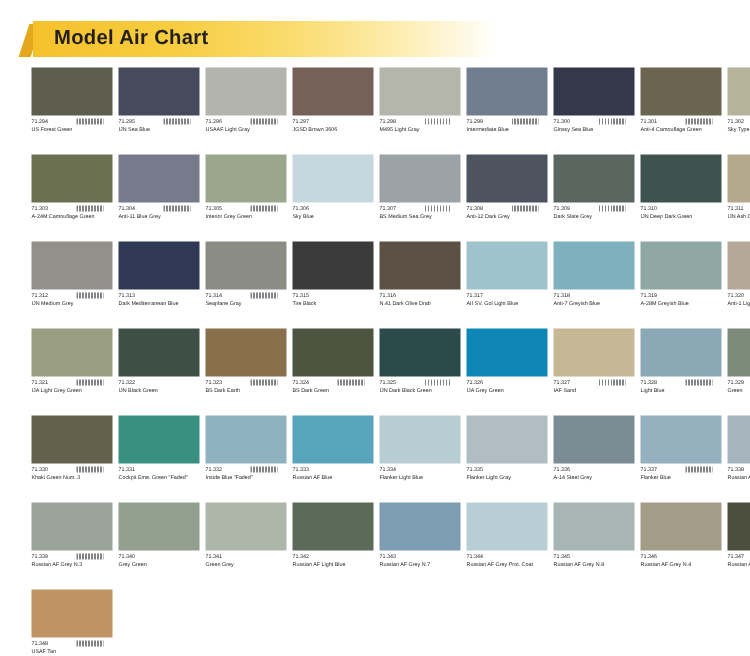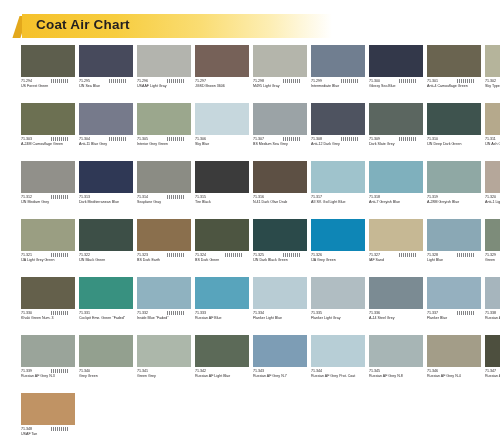--- a/index.html
+++ b/index.html
@@ -121,21 +121,21 @@
   }
 </style>
 </head>
 <body>
 
 <div class="page">
 
   <div class="banner-wrap">
     <div class="banner-notch-left"></div>
     <div class="banner"></div>
-    <div class="banner-title">Coat Air Chart</div>
+    <div class="banner-title">Model Air Chart</div>
   </div>
 
   <div class="grid">
       <div class="row">
         <div class="cell">
           <div class="chip" style="background: rgb(93, 94, 77);"></div>
           <div class="meta">
             <div class="barcode"></div>
             <div class="code">71.294</div>
             <div class="name">US Forest Green</div>

